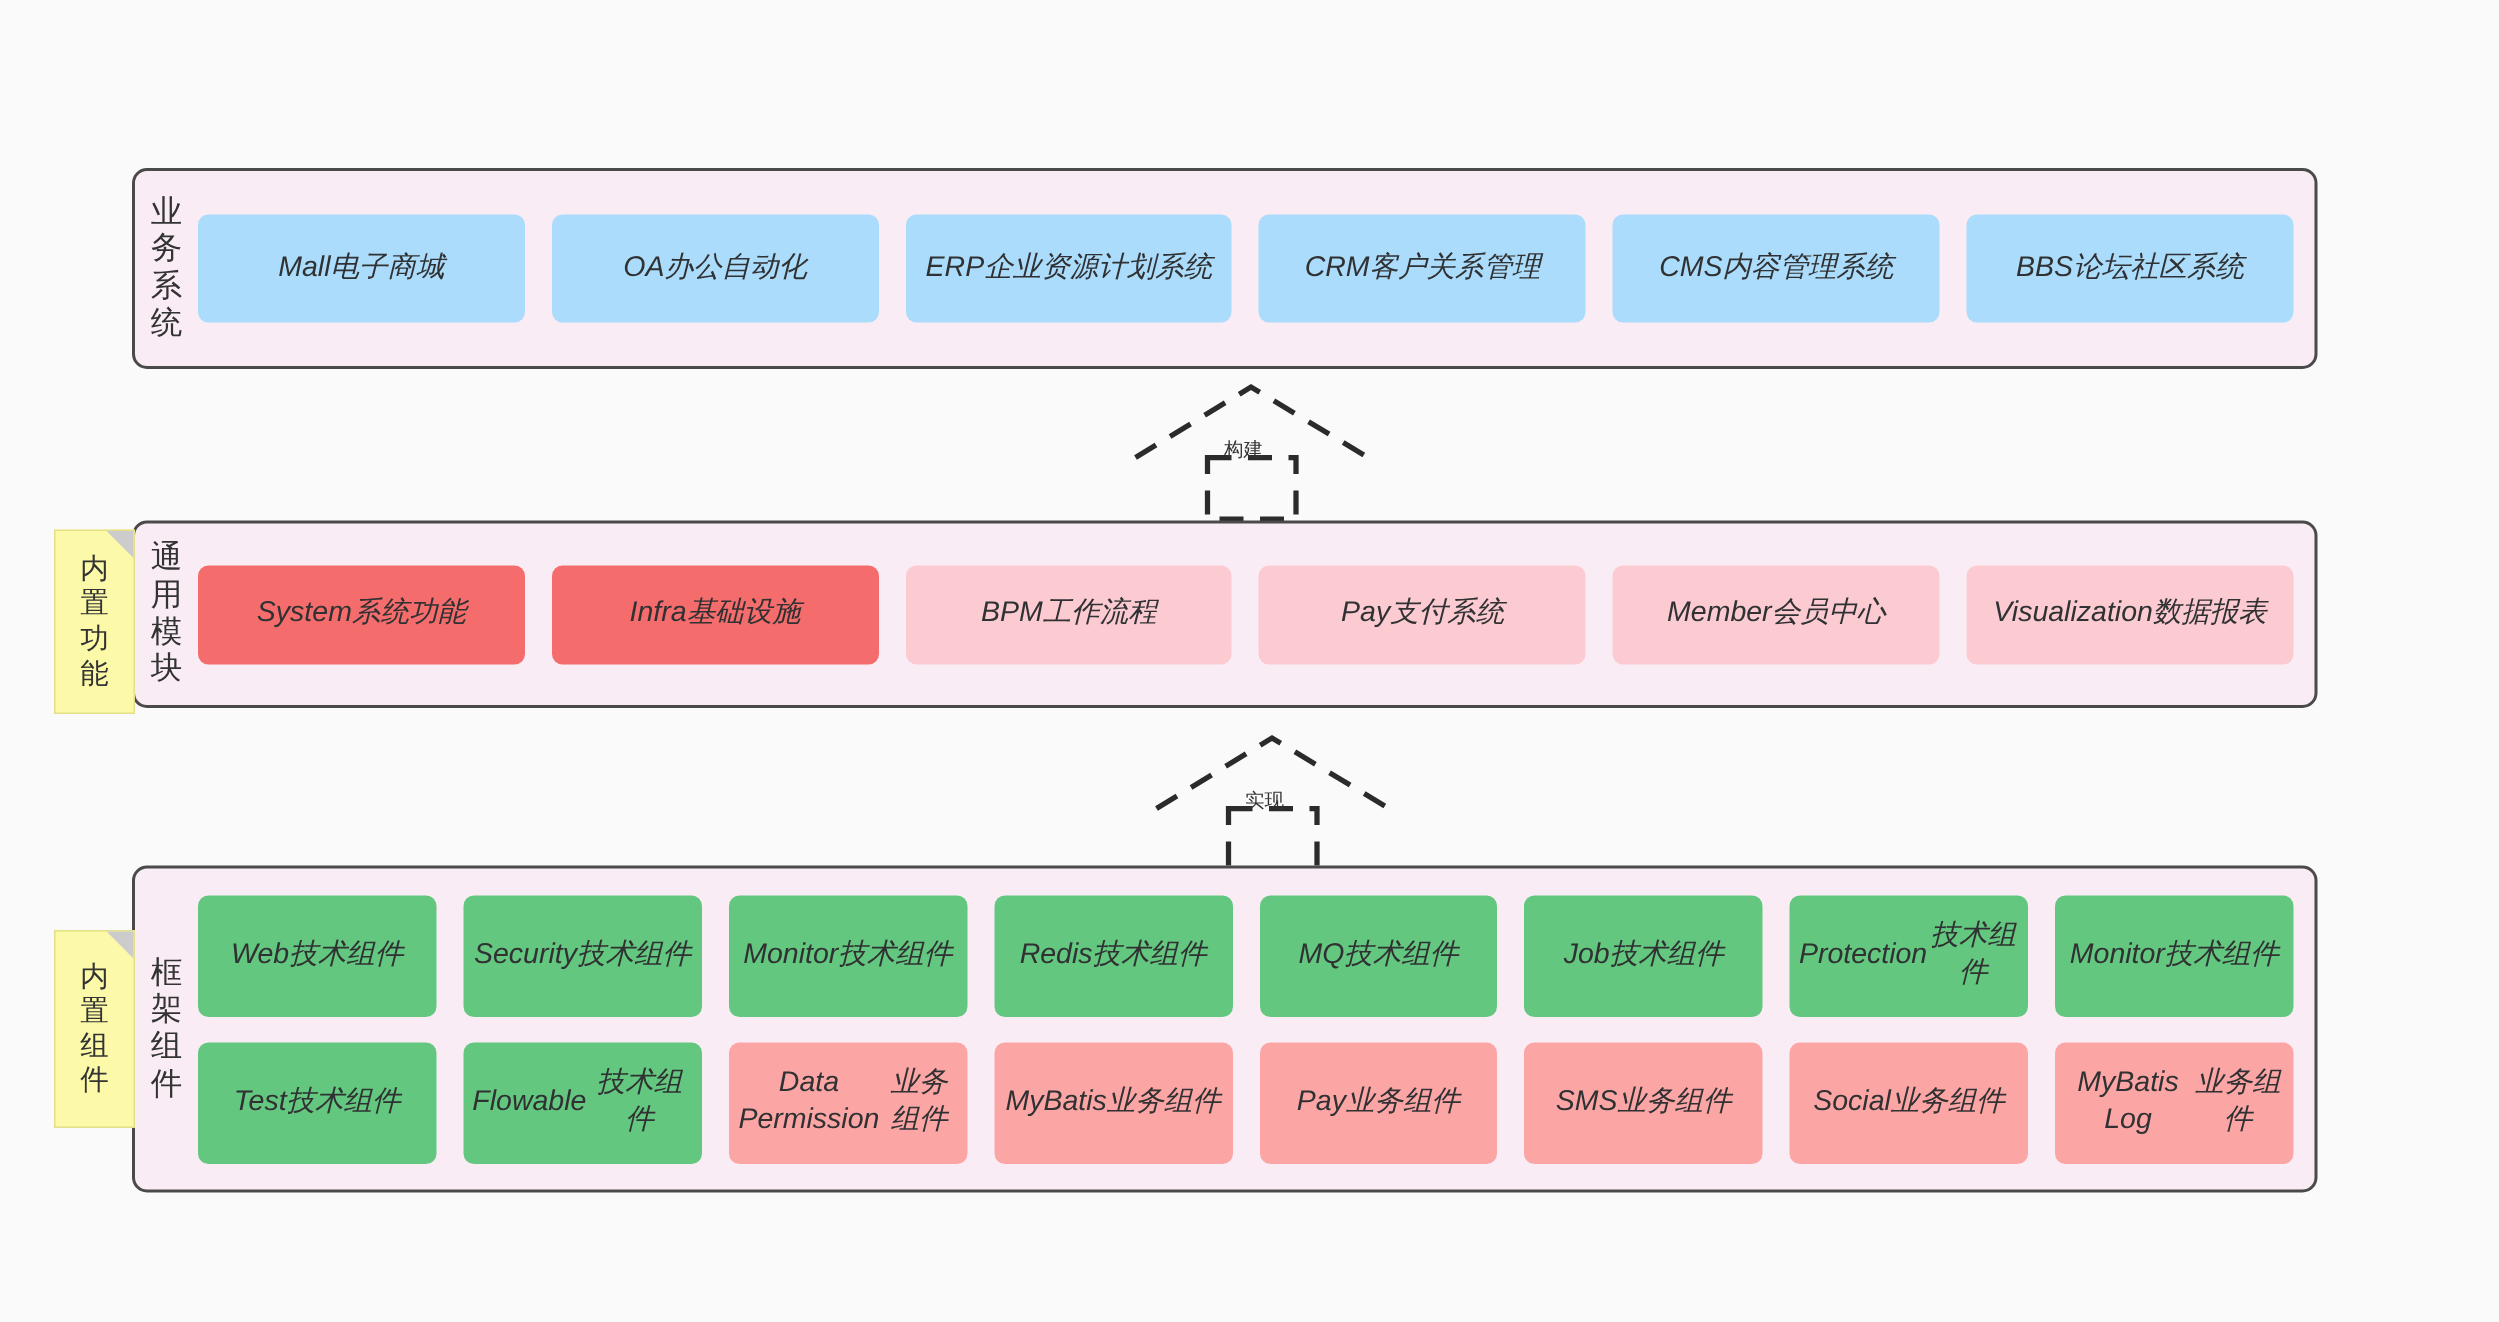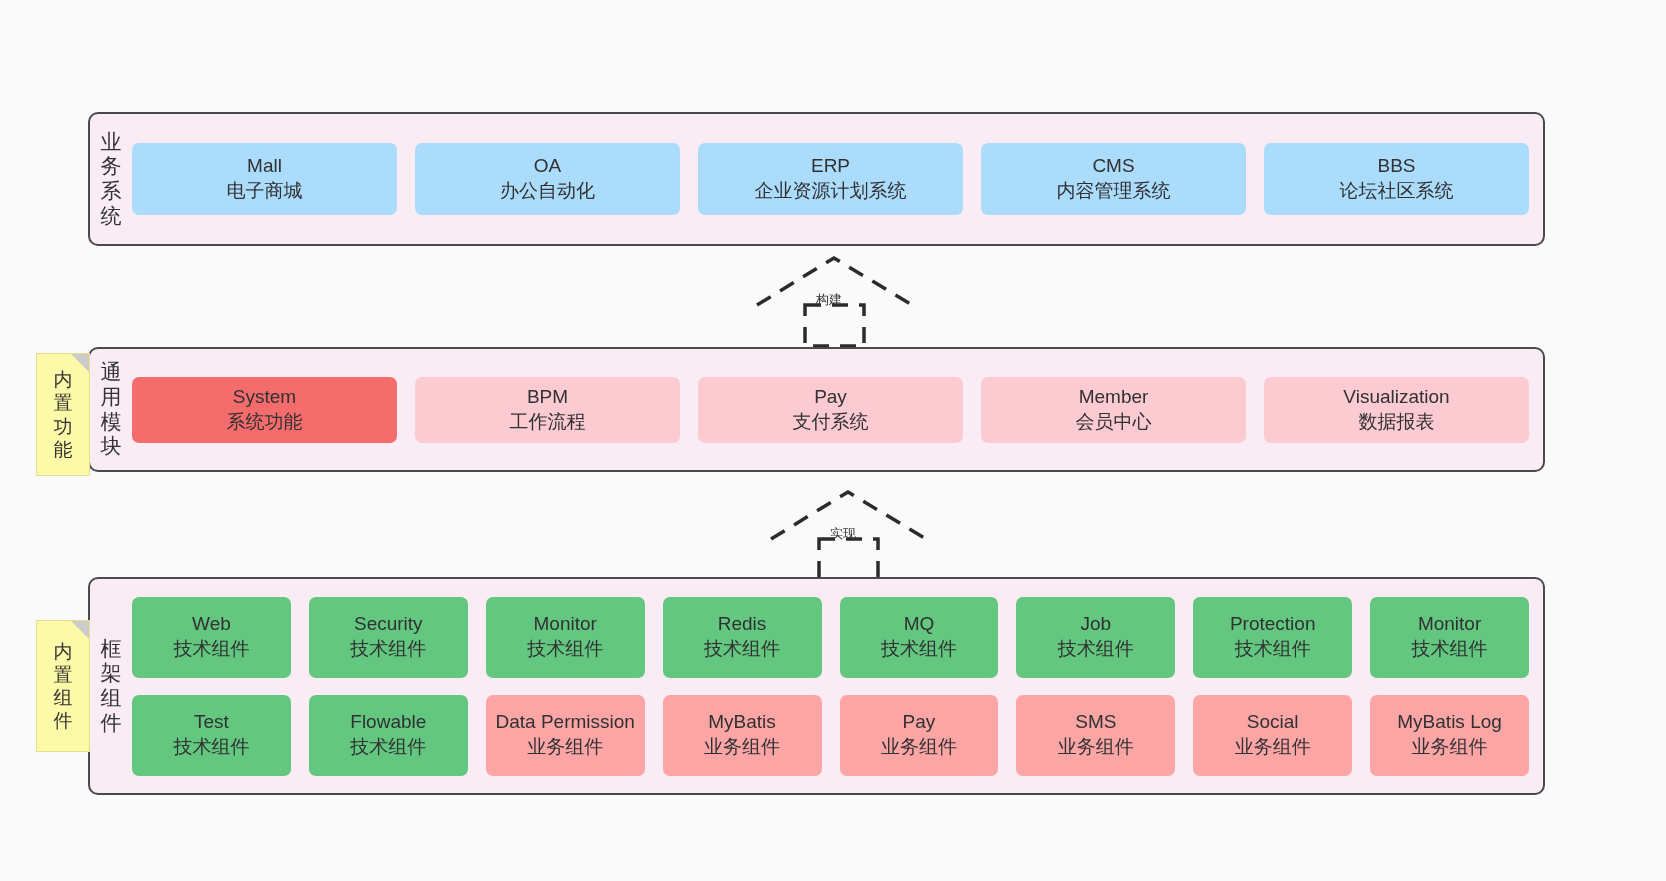--- a/index.html
+++ b/index.html
@@ -49,29 +49,30 @@
     display:flex;
     gap:18px;
     align-items:stretch;
   }
   .row > .cell{flex:1 1 0;}
 
   
   .cell{
     border-radius:7px;
     display:flex;
-    flex-direction:column;
+    flex-direction:row;
     align-items:center;
     justify-content:center;
     text-align:center;
     font-size:19px;
     line-height:1.30;
     color:#303133;
     box-sizing:border-box;
     padding:16px 6px;
+    font-style:italic;
   }
   .cell .t1{display:block;}
   .cell .t2{display:block;}
 
   .blue{background:#ACDCFB;}
   .red{background:#F56C6C;}
   .pink{background:#FBCBD1;text-align:center;}
   .green{background:#63C77F;}
   .lightgreen{background:#fca5a5;}
 
@@ -148,20 +149,24 @@
         </div>
         <div class="cell blue">
           <span class="t1">OA</span>
           <span class="t2">办公自动化</span>
         </div>
         <div class="cell blue">
           <span class="t1">ERP</span>
           <span class="t2">企业资源计划系统</span>
         </div>
         <div class="cell blue">
+          <span class="t1">CRM</span>
+          <span class="t2">客户关系管理</span>
+        </div>
+        <div class="cell blue">
           <span class="t1">CMS</span>
           <span class="t2">内容管理系统</span>
         </div>
         <div class="cell blue">
           <span class="t1">BBS</span>
           <span class="t2">论坛社区系统</span>
         </div>
       </div>
     </div>
   </div>
@@ -188,20 +193,24 @@
       <span>用</span>
       <span>模</span>
       <span>块</span>
     </div>
     <div class="layer-body">
       <div class="row">
         <div class="cell red">
           <span class="t1">System</span>
           <span class="t2">系统功能</span>
         </div>
+        <div class="cell red">
+          <span class="t1">Infra</span>
+          <span class="t2">基础设施</span>
+        </div>
         <div class="cell pink">
           <span class="t1">BPM</span>
           <span class="t2">工作流程</span>
         </div>
         <div class="cell pink">
           <span class="t1">Pay</span>
           <span class="t2">支付系统</span>
         </div>
         <div class="cell pink">
           <span class="t1">Member</span>

